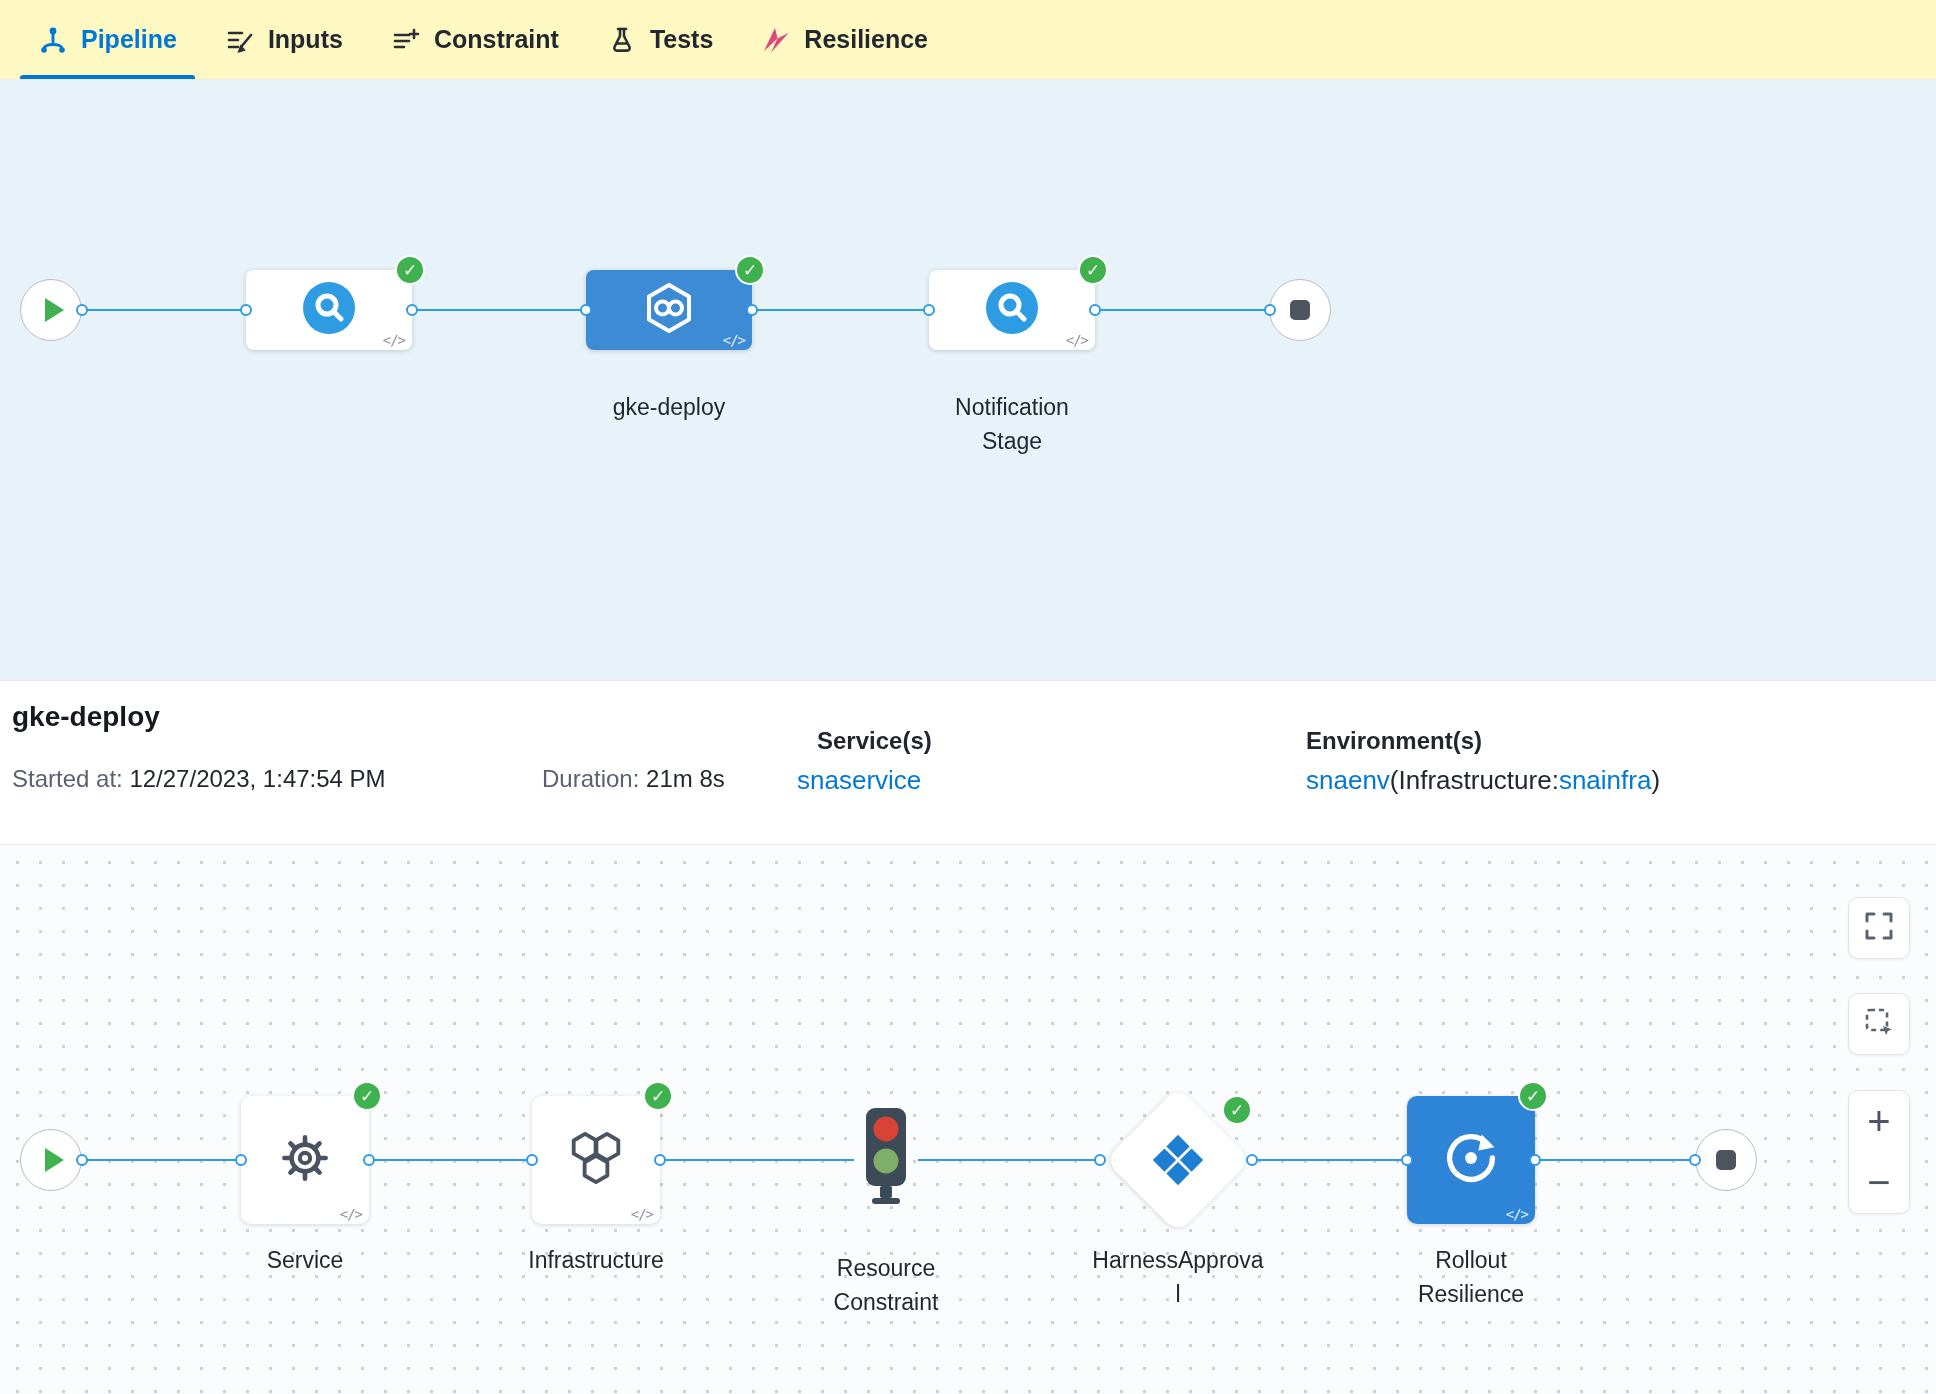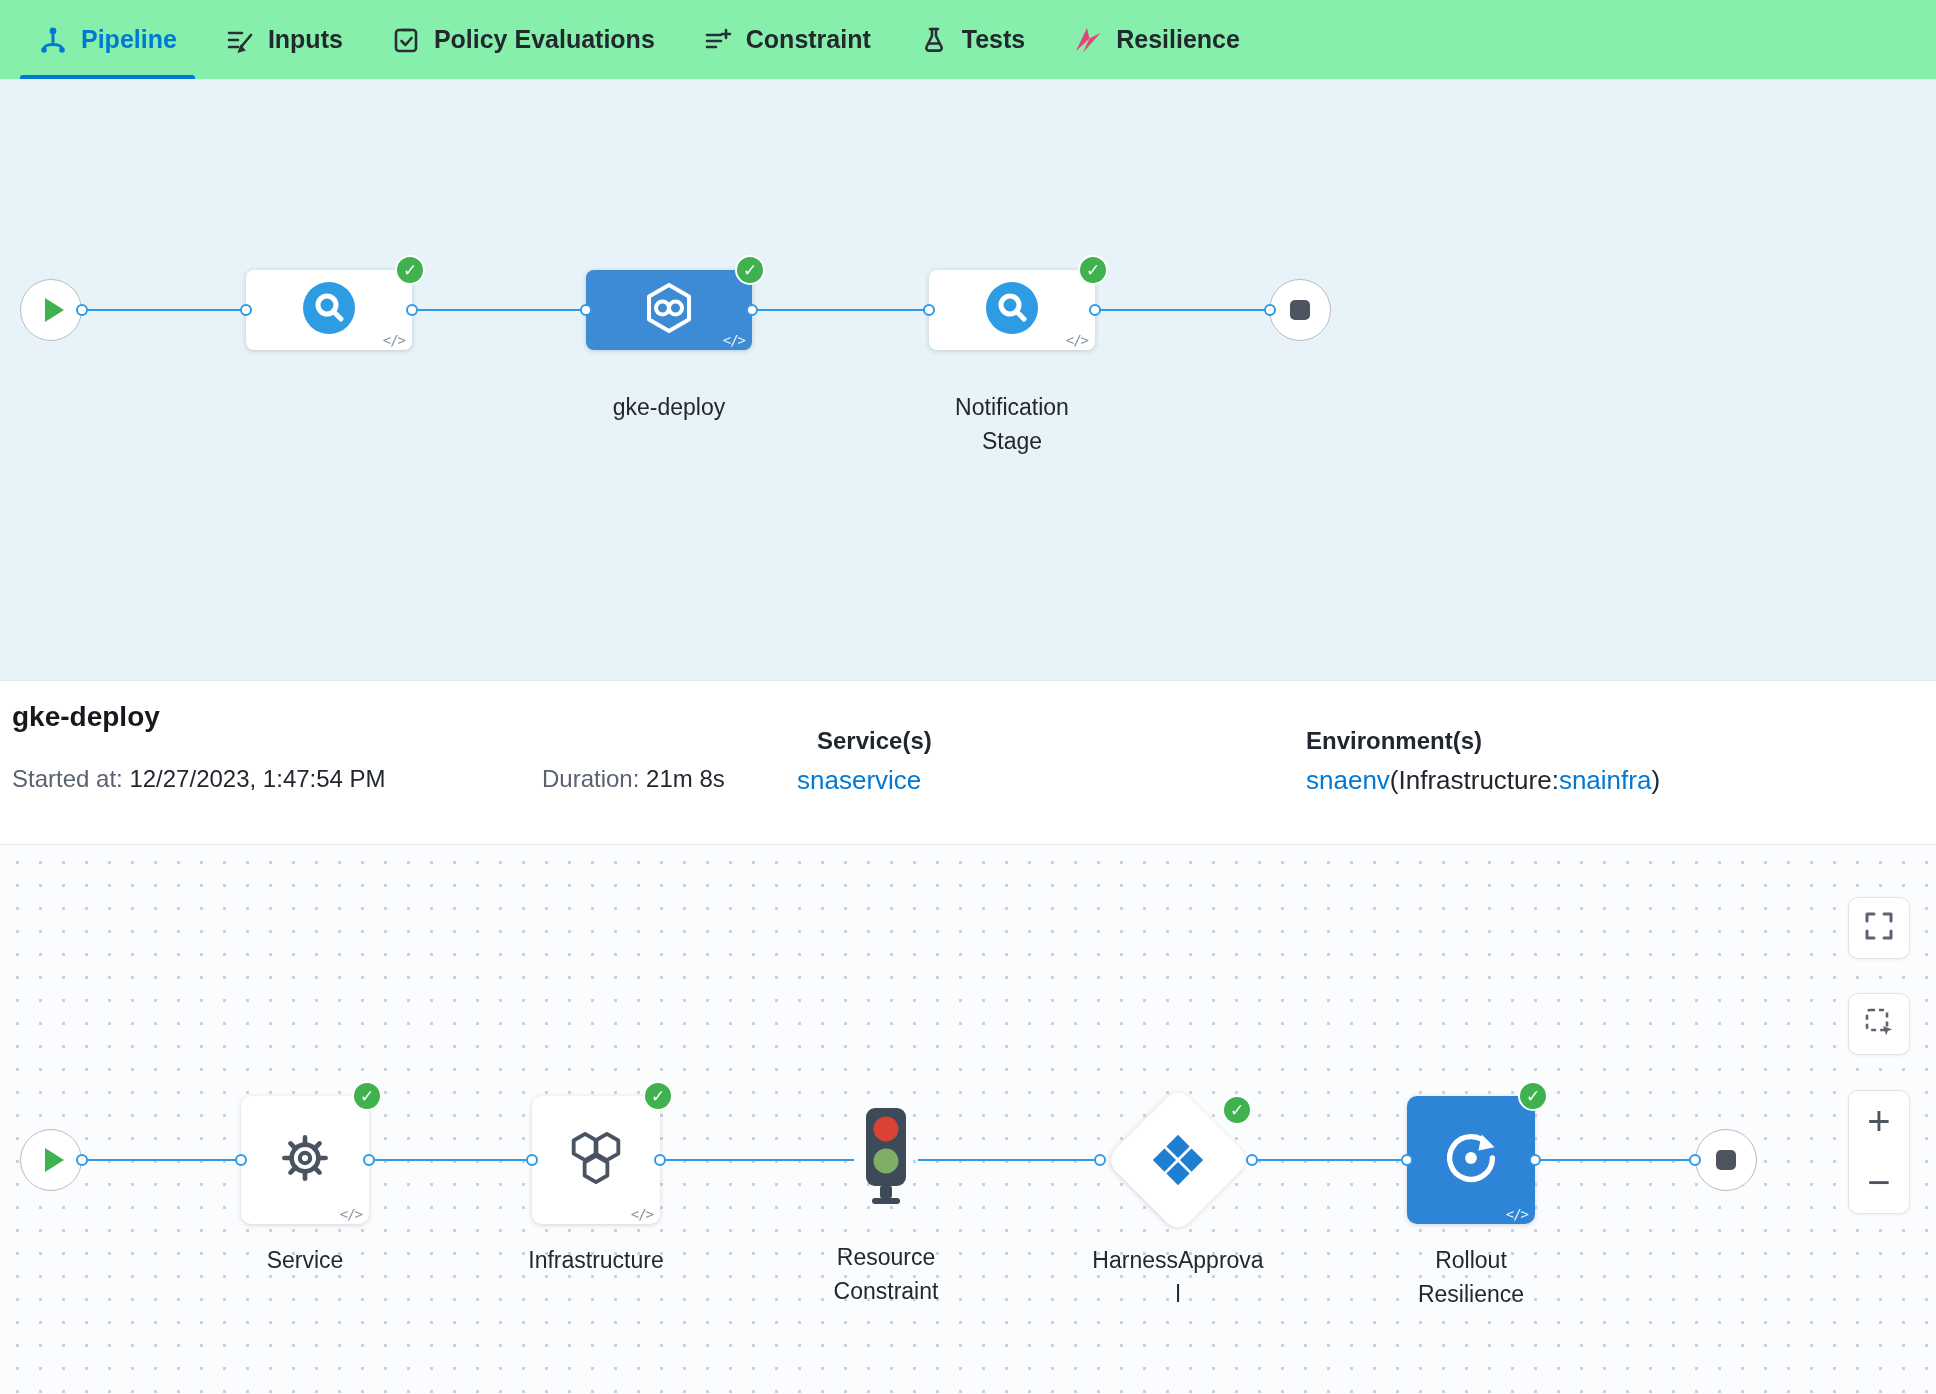--- a/index.html
+++ b/index.html
@@ -11,21 +11,21 @@
     --resilience-pink:#e0457b;
     --link:#0278d5;
     --ink:#22272f;
     --muted:#5a6170;
   }
   *{box-sizing:border-box;margin:0;padding:0;}
   html,body{width:1936px;height:1394px;overflow:hidden;}
   body{font-family:"Liberation Sans","DejaVu Sans",sans-serif;color:var(--ink);background:#fff;}
 
   
-  .tabbar{height:80px;background:#86efac;display:flex;align-items:stretch;padding-left:14px;border-bottom:1px solid #e8eaee;}
+  .tabbar{height:80px;background:#fef9c3;display:flex;align-items:stretch;padding-left:14px;border-bottom:1px solid #e8eaee;}
   .tab{display:flex;align-items:center;gap:13px;padding:0 24px;font-size:25px;font-weight:600;color:#23282f;position:relative;cursor:pointer;white-space:nowrap;}
   .tab.active{color:var(--accent);}
   .tab.active::after{content:"";position:absolute;left:6px;right:6px;bottom:0;height:4px;background:var(--accent);border-radius:3px 3px 0 0;}
   .ticon{display:flex;align-items:center;}
 
   
   .stage-graph{position:relative;height:600px;background:#e7f3f8;}
 
   .gline{position:absolute;height:2px;background:var(--connector);z-index:1;}
   .gdot{position:absolute;width:12px;height:12px;border-radius:50%;background:#fff;border:2px solid var(--connector);z-index:4;}
@@ -90,32 +90,20 @@
     <span class="ticon">
       <svg width="30" height="30" viewBox="0 0 30 30">
           <g stroke="#2a2f36" stroke-width="2.6" stroke-linecap="round" fill="none">
             <path d="M4 8 h13 M4 15 h9 M4 22 h9"></path>
             <path d="M16 22 L26 10"></path>
             <path d="M16 22 l-1.5 4 4 -1.2 z" fill="#2a2f36"></path>
           </g>
         </svg>
     </span>
     <span>Inputs</span>
-  </div>
-  <div class="tab">
-    <span class="ticon">
-      <svg width="30" height="30" viewBox="0 0 30 30">
-          <g stroke="#2a2f36" stroke-width="2.6" fill="none" stroke-linecap="round" stroke-linejoin="round">
-            <rect x="5" y="5" width="20" height="21" rx="3"></rect>
-            <path d="M11 5 h8"></path>
-            <path d="M10.5 16 l4 4 6 -7"></path>
-          </g>
-        </svg>
-    </span>
-    <span>Policy Evaluations</span>
   </div>
   <div class="tab">
     <span class="ticon">
       <svg width="30" height="30" viewBox="0 0 30 30">
           <g stroke="#2a2f36" stroke-width="2.6" fill="none" stroke-linecap="round">
             <path d="M4 10 h14 M4 16 h14 M4 22 h9"></path>
             <path d="M23 5 v8 M19 9 h8"></path>
           </g>
         </svg>
     </span>
@@ -323,21 +311,21 @@
   <div class="gdot" style="left:526px;top:309px;"></div>
   <div class="gdot" style="left:654px;top:309px;"></div>
   <div class="gdot" style="left:1094px;top:309px;"></div>
   <div class="gdot" style="left:1246px;top:309px;"></div>
   <div class="gdot" style="left:1401px;top:309px;"></div>
   <div class="gdot" style="left:1529px;top:309px;"></div>
   <div class="gdot" style="left:1689px;top:309px;"></div>
 
   <div class="node-label" style="left:195px;top:398px;width:220px;">Service</div>
   <div class="node-label" style="left:486px;top:398px;width:220px;">Infrastructure</div>
-  <div class="node-label" style="left:816px;top:395px;width:140px;">Resource Constraint</div>
+  <div class="node-label" style="left:816px;top:406px;width:140px;">Resource Constraint</div>
   <div class="node-label" style="left:1092px;top:398px;width:172px;overflow-wrap:anywhere;">HarnessApproval</div>
   <div class="node-label" style="left:1391px;top:398px;width:160px;">Rollout Resilience</div>
 
   <div class="ctrl-btn" style="left:1848px;top:52px;">
     <span>
       <svg width="32" height="32" viewBox="0 0 32 32">
           <path d="M4 11 V4 H11 M21 4 H28 V11 M28 21 V28 H21 M11 28 H4 V21" fill="none" stroke="#5b6370" stroke-width="3" stroke-linecap="round" stroke-linejoin="round"></path>
         </svg>
     </span>
   </div>

